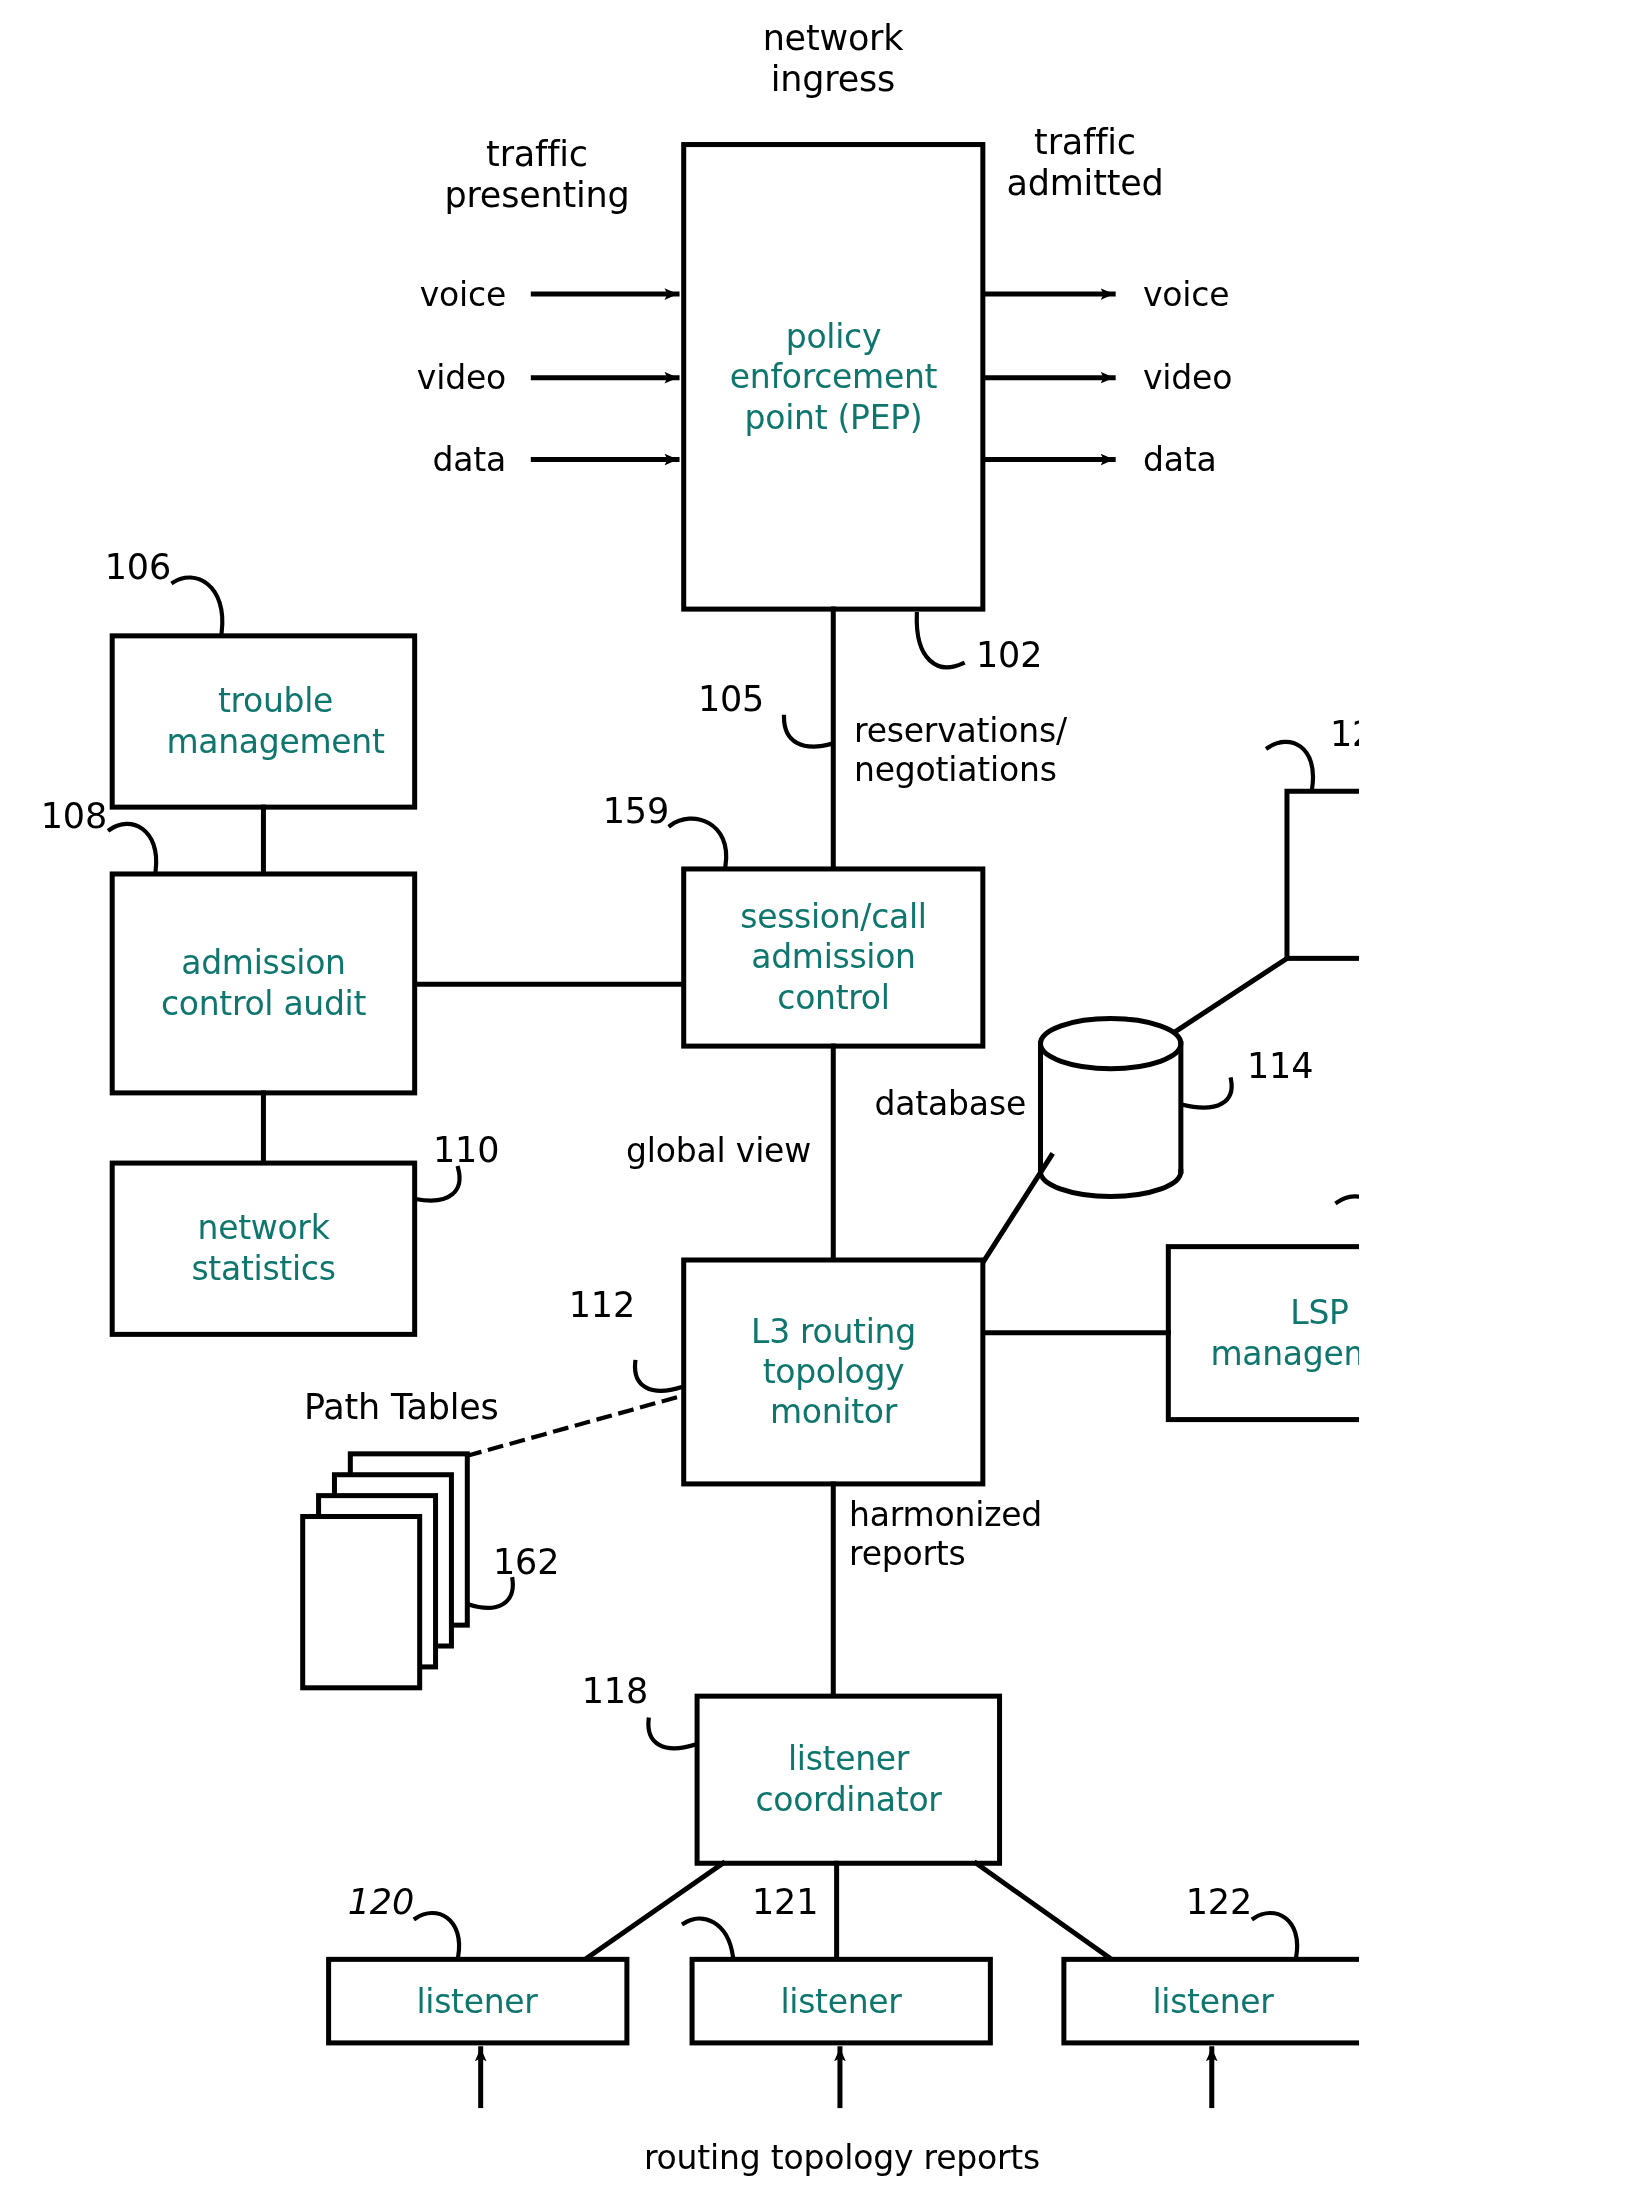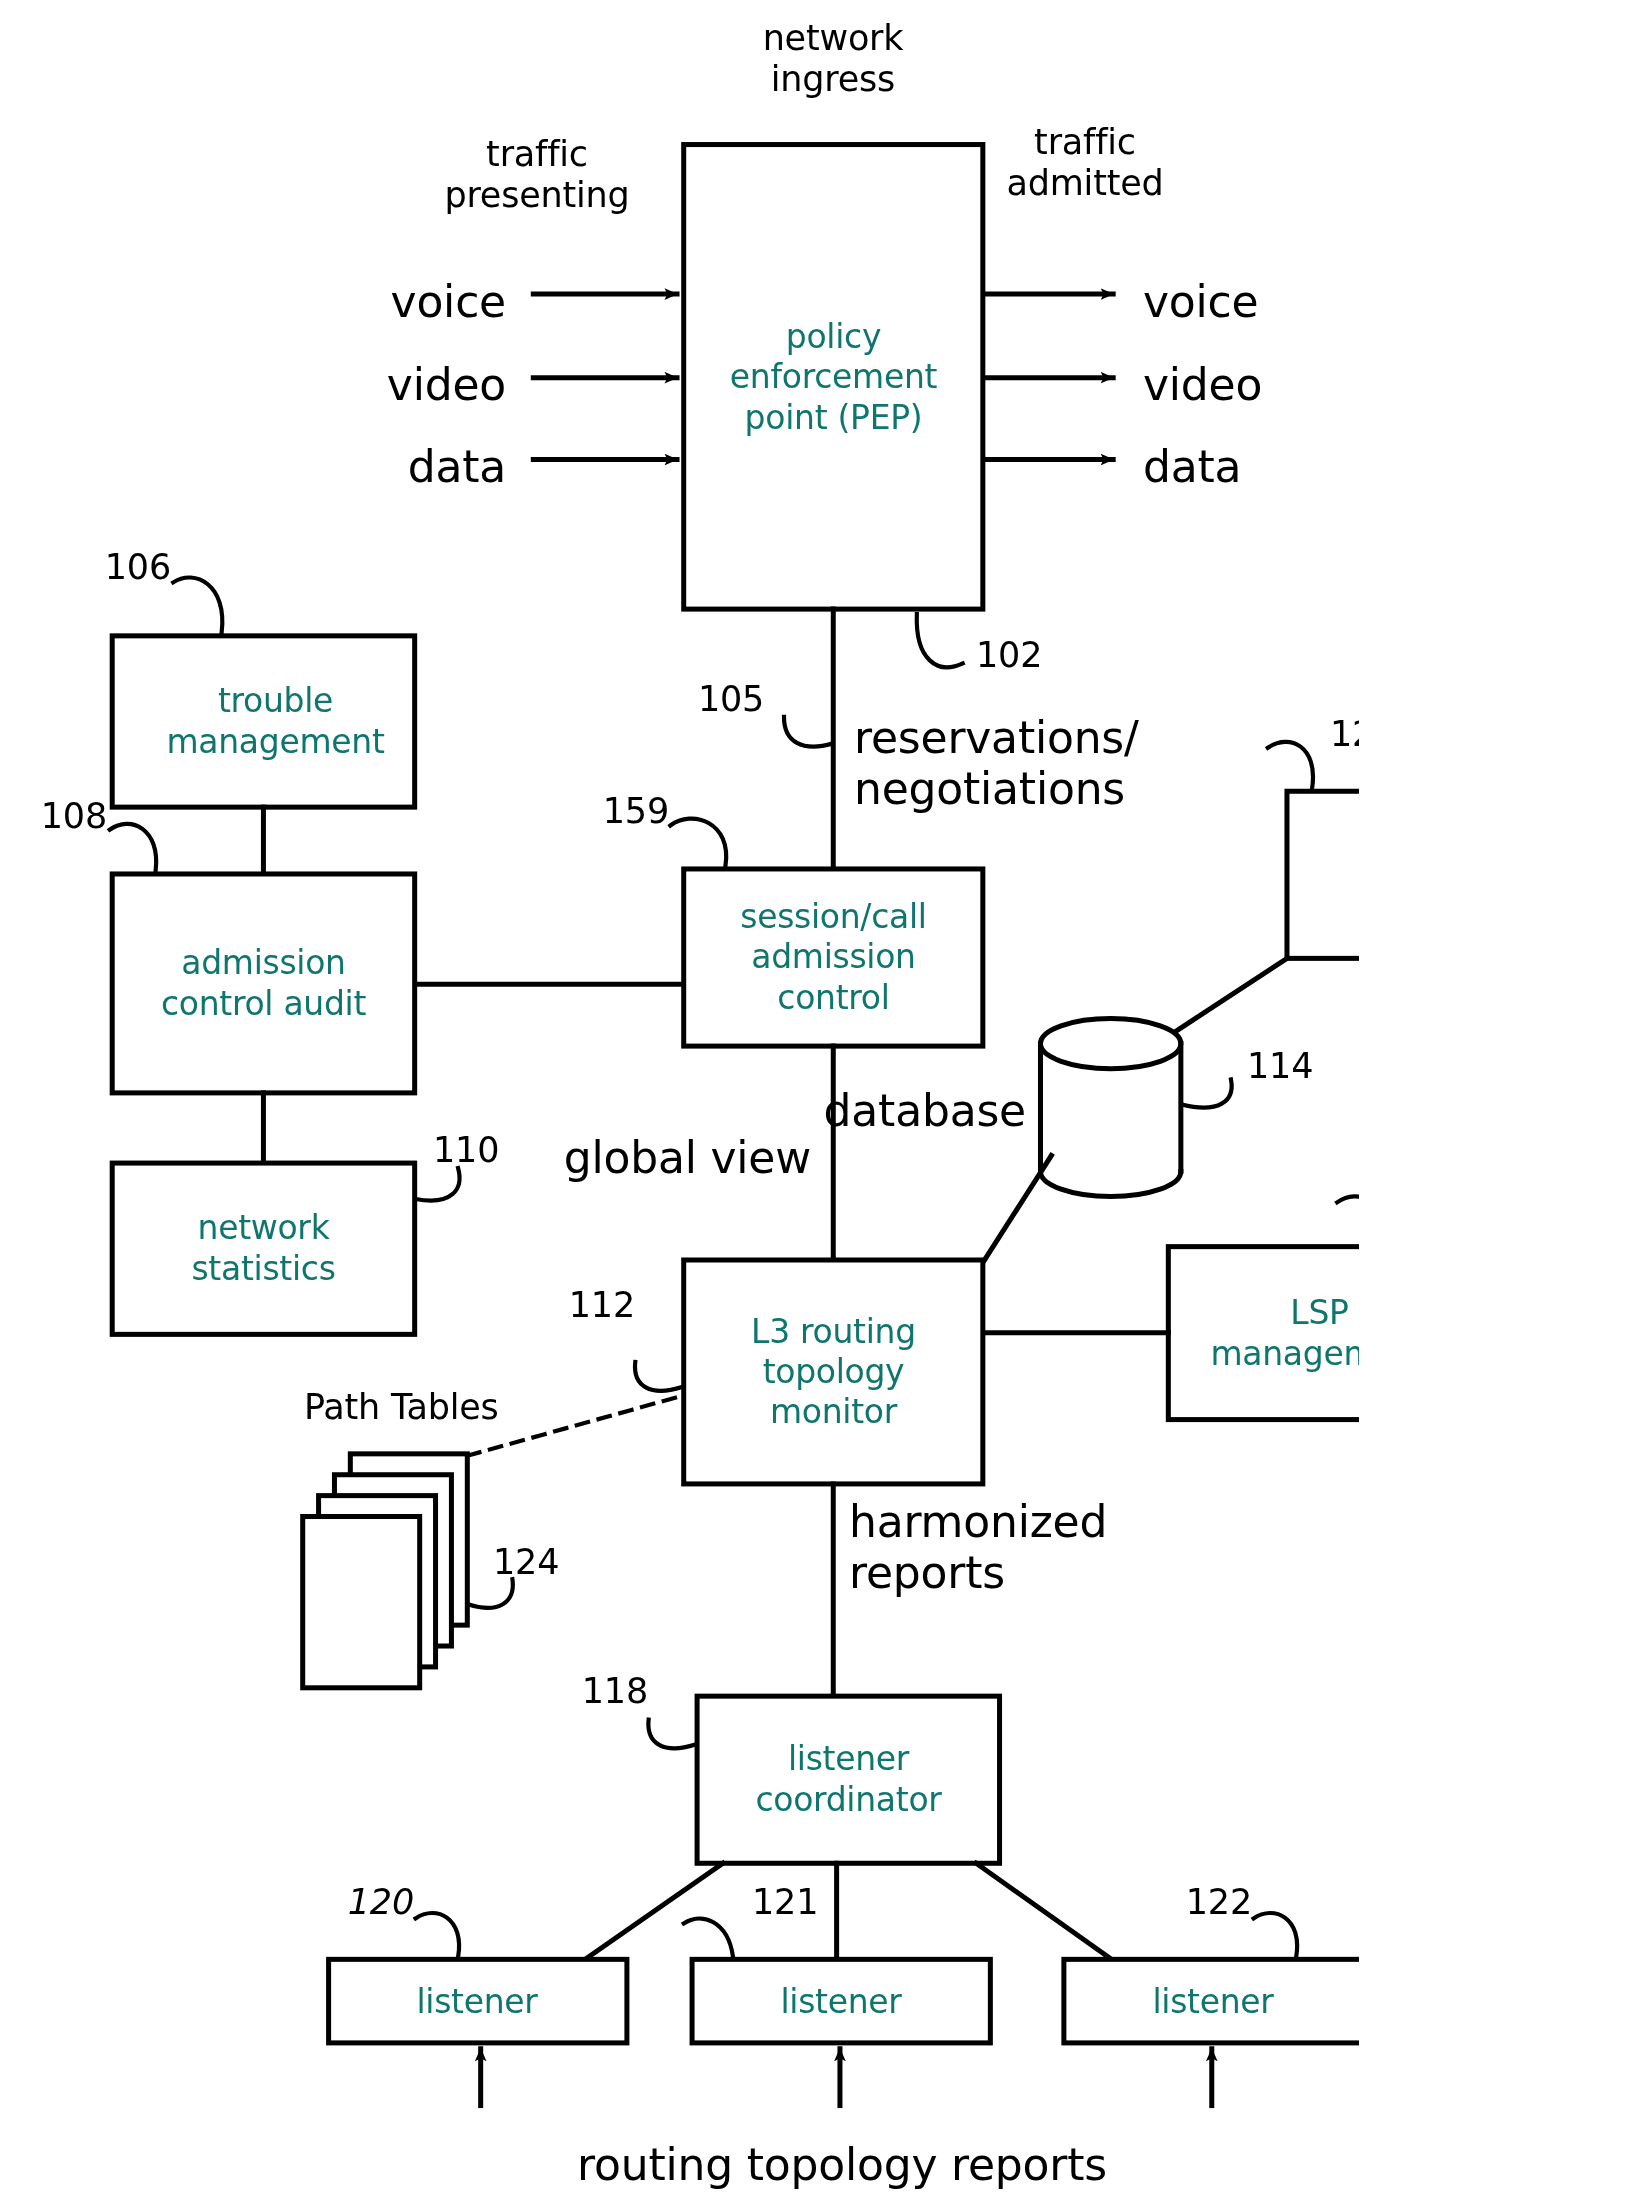--- a/index.html
+++ b/index.html
@@ -48,21 +48,21 @@
     justify-content: center;
     text-align: center;
     color: #0f766e;
     font-size: 33px;
     line-height: 1.22;
     white-space: pre-line;
     letter-spacing: -0.3px;
   }
   .num { font-size: 35px; }
   .freetext { font-size: 35px; }
-  .flowtext { font-size: 44px; }
+  .flowtext { font-size: 33px; }
 </style>
 </head>
 <body>
 
 <div id="figure">
 
   <svg class="layer" viewBox="0 0 1973 2639">
     <defs>
       <marker id="arrowSolid" markerWidth="16" markerHeight="14" refX="15" refY="7" orient="auto" markerUnits="userSpaceOnUse">
         <path d="M0,0 L16,7 L0,14 L3.5,7 Z" fill="#000"></path>
@@ -218,21 +218,21 @@
   <div class="boxtext" style="left:1168px; top:1247px; width:303px; height:173px;">LSP
 management</div>
   <div class="lbl lft num" style="left:1397px; top:1170px; width:150px;">116</div>
 
   <div class="boxtext" style="left:684px; top:1260px; width:299px; height:224px;">L3 routing
 topology
 monitor</div>
   <div class="lbl rgt num" style="left:635px; top:1285px; width:150px;">112</div>
 
   <div class="lbl lft freetext" style="left:304px; top:1387px; width:334px;">Path Tables</div>
-  <div class="lbl lft num" style="left:493px; top:1542px; width:150px;">124</div>
+  <div class="lbl lft num" style="left:493px; top:1542px; width:150px;">162</div>
 
   <div class="boxtext" style="left:697px; top:1696px; width:303px; height:167px;">listener
 coordinator</div>
   <div class="lbl rgt num" style="left:648px; top:1671px; width:150px;">118</div>
 
   <div class="boxtext" style="left:328px; top:1960px; width:298px; height:84px;">listener</div>
   <div class="lbl rgt num" style="left:414px; top:1882px; width:150px;font-style:italic;">120</div>
 
   <div class="boxtext" style="left:692px; top:1960px; width:298px; height:84px;">listener</div>
   <div class="lbl lft num" style="left:752px; top:1882px; width:150px;">121</div>

